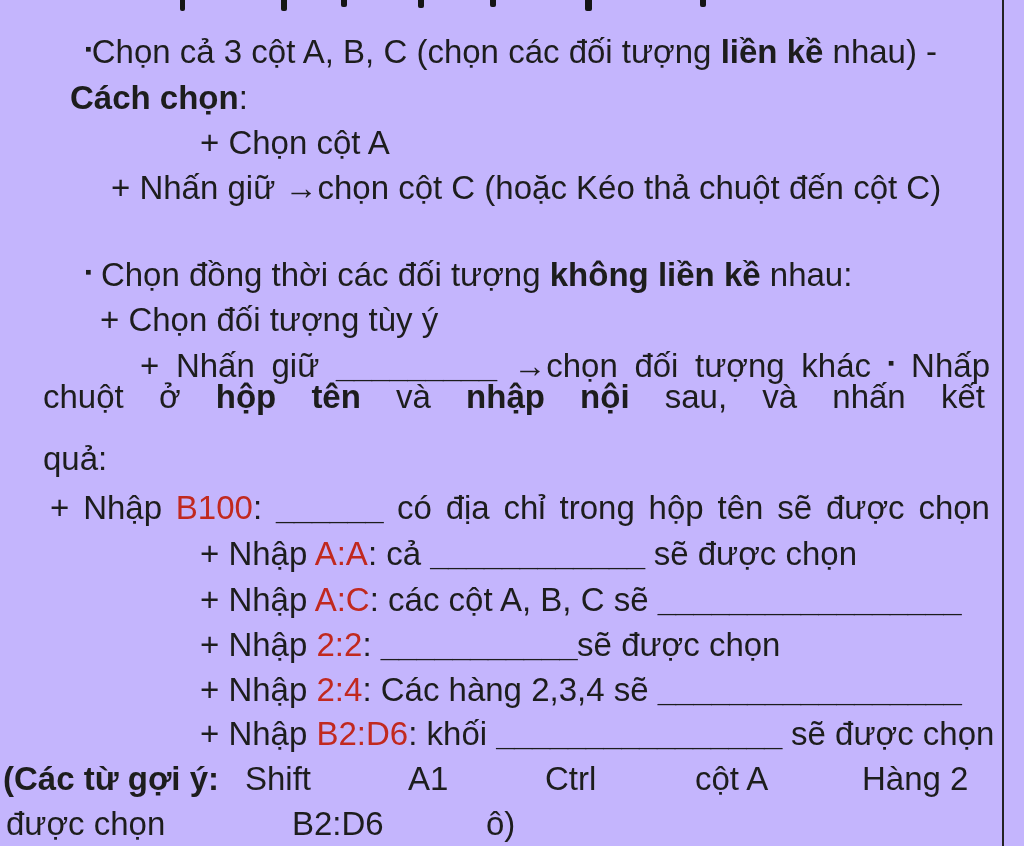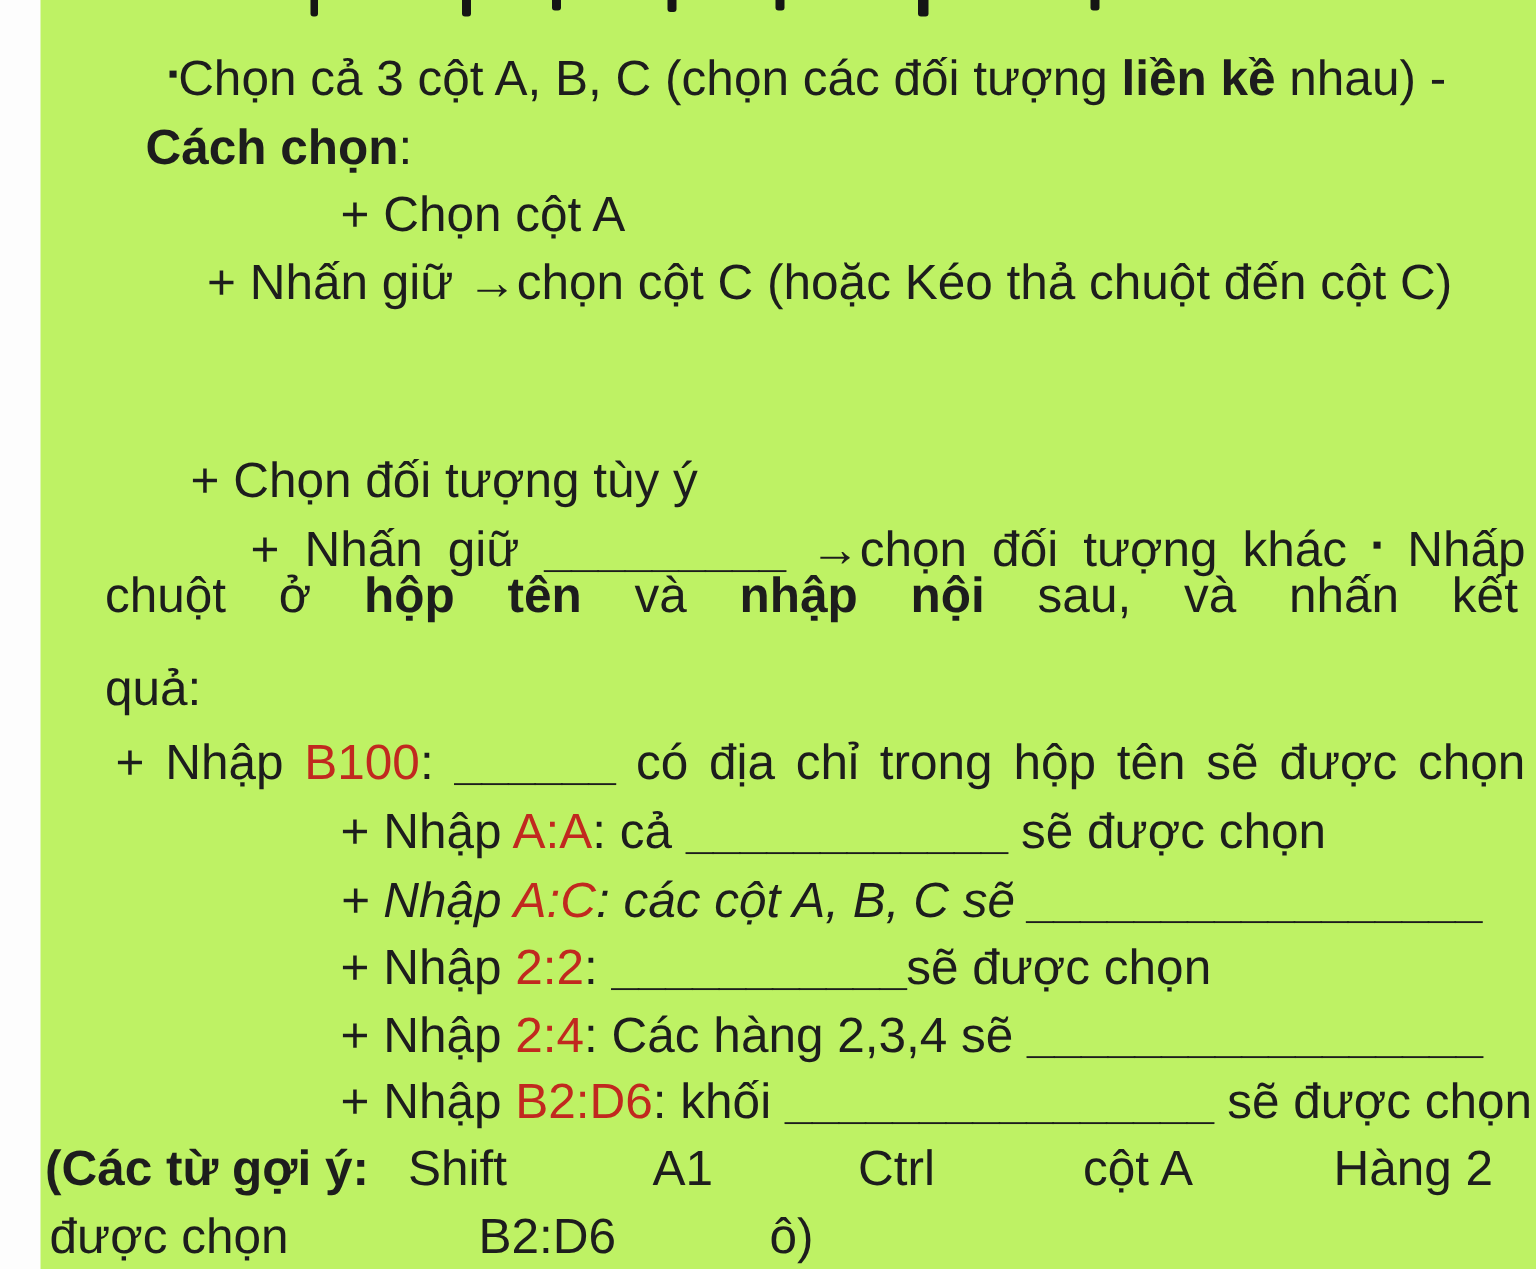--- a/index.html
+++ b/index.html
@@ -20,32 +20,33 @@
   .blk{letter-spacing:-0.5px;font-weight:600;}
   .bu{font-size:19px;position:relative;top:-8px;}
   .ar{font-weight:700;}
   .aw{position:absolute;top:0;white-space:pre;}
   .mark{position:absolute;top:0;background:#151515;border-radius:0 0 2px 2px;}
   .edge{position:absolute;top:0;bottom:0;background:#232323;}
 </style>
 </head>
 <body>
 
-<div id="doc" style="background: #bef264; color: rgb(29, 29, 29); margin-left: 27px;">
+<div id="doc" style="background: #c4b5fd; color: rgb(29, 29, 29);">
     <div class="line" style="top: 30px; left: 85px;"><span class="bu">▪</span><span>Chọn cả 3 cột A, B, C (chọn các đối tượng </span><span class="b">liền kề</span><span> nhau) -</span></div>
     <div class="line" style="top: 76px; left: 70px;"><span class="b">Cách chọn</span><span>:</span></div>
     <div class="line" style="top: 121px; left: 200px;"><span>+ Chọn cột A</span></div>
     <div class="line" style="top: 166px; left: 111px;"><span>+ Nhấn giữ </span><span class="ar">→</span><span>chọn cột C (hoặc Kéo thả chuột đến cột C)</span></div>
+    <div class="line" style="top: 253px; left: 85px;"><span class="bu">▪</span><span> Chọn đồng thời các đối tượng </span><span class="b">không liền kề</span><span> nhau:</span></div>
     <div class="line" style="top: 298px; left: 100px;"><span>+ Chọn đối tượng tùy ý</span></div>
     <div class="line justify" style="top: 344px; left: 140px; width: 850px;"><span>+</span><span>Nhấn</span><span>giữ</span><span class="blk">_________</span><span><span class="ar">→</span><span>chọn</span></span><span>đối</span><span>tượng</span><span>khác</span><span class="bu">▪</span><span>Nhấp</span></div>
     <div class="line justify" style="top: 375px; left: 43px; width: 942px;"><span>chuột</span><span>ở</span><span class="b">hộp</span><span class="b">tên</span><span>và</span><span class="b">nhập</span><span class="b">nội</span><span>sau,</span><span>và</span><span>nhấn</span><span>kết</span></div>
     <div class="line" style="top: 437px; left: 43px;"><span>quả:</span></div>
     <div class="line justify" style="top: 486px; left: 50px; width: 940px;"><span>+</span><span>Nhập</span><span><span class="r" style="color: rgb(193, 41, 31);">B100</span><span>:</span></span><span class="blk">______</span><span>có</span><span>địa</span><span>chỉ</span><span>trong</span><span>hộp</span><span>tên</span><span>sẽ</span><span>được</span><span>chọn</span></div>
     <div class="line" style="top: 532px; left: 200px;"><span>+ Nhập </span><span class="r" style="color: rgb(193, 41, 31);">A:A</span><span>: cả </span><span class="blk">____________</span><span> sẽ được chọn</span></div>
-    <div class="line" style="top: 578px; left: 200px; font-style: italic;"><span>+ Nhập </span><span class="r" style="color: rgb(193, 41, 31);">A:C</span><span>: các cột A, B, C sẽ </span><span class="blk">_________________</span></div>
+    <div class="line" style="top: 578px; left: 200px;"><span>+ Nhập </span><span class="r" style="color: rgb(193, 41, 31);">A:C</span><span>: các cột A, B, C sẽ </span><span class="blk">_________________</span></div>
     <div class="line" style="top: 623px; left: 200px;"><span>+ Nhập </span><span class="r" style="color: rgb(193, 41, 31);">2:2</span><span>: </span><span class="blk">___________</span><span>sẽ được chọn</span></div>
     <div class="line" style="top: 668px; left: 200px;"><span>+ Nhập </span><span class="r" style="color: rgb(193, 41, 31);">2:4</span><span>: Các hàng 2,3,4 sẽ </span><span class="blk">_________________</span></div>
     <div class="line" style="top: 712px; left: 200px;"><span>+ Nhập </span><span class="r" style="color: rgb(193, 41, 31);">B2:D6</span><span>: khối </span><span class="blk">________________</span><span> sẽ được chọn</span></div>
     <div class="line" style="top: 757px; left: 0px; width: 1002px;"><span class="b aw" style="left: 3px;">(Các từ gợi ý:</span><span class="aw" style="left: 245px;">Shift</span><span class="aw" style="left: 408px;">A1</span><span class="aw" style="left: 545px;">Ctrl</span><span class="aw" style="left: 695px;">cột A</span><span class="aw" style="left: 862px;">Hàng 2</span></div>
     <div class="line" style="top: 802px; left: 0px; width: 1002px;"><span class="aw" style="left: 6px;">được chọn</span><span class="aw" style="left: 292px;">B2:D6</span><span class="aw" style="left: 486px;">ô)</span></div>
     <div class="mark" style="left: 180px; width: 5px; height: 11px;"></div>
     <div class="mark" style="left: 281px; width: 6px; height: 11px;"></div>
     <div class="mark" style="left: 341px; width: 6px; height: 7px;"></div>
     <div class="mark" style="left: 418px; width: 6px; height: 8px;"></div>
     <div class="mark" style="left: 490px; width: 6px; height: 7px;"></div>

